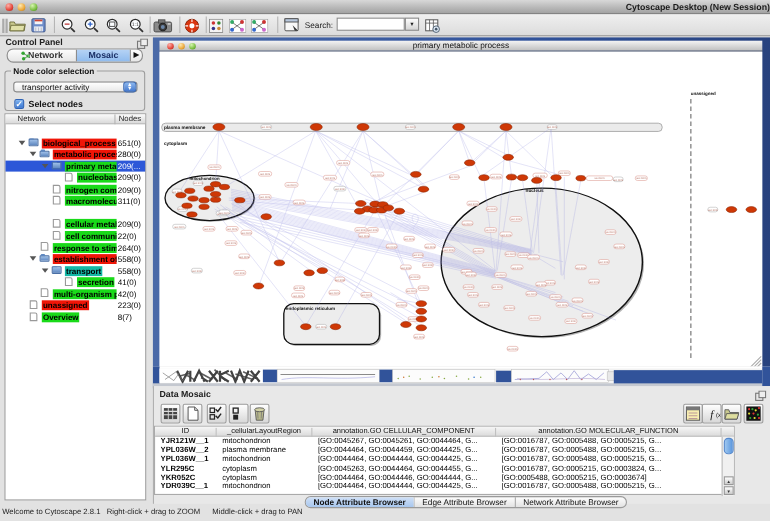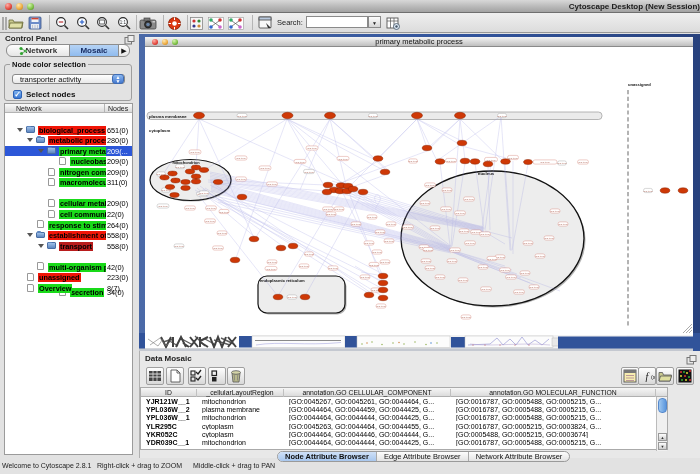--- a/index.html
+++ b/index.html
@@ -238,27 +238,27 @@
     </div>
     <div class="trow" style="top:126.05px;">
       <div class="tri" style="left:22px"></div>
       <div class="fold" style="left:31px"></div>
       <div class="lbl" style="left:43px;background:#f01507;color:#000;max-width:58px">establishment of lo</div>
       <div class="val" style="color:#000">558(0)</div>
     </div>
     <div class="trow" style="top:136.60px;">
       <div class="tri" style="left:33px"></div>
       <div class="fold" style="left:42px"></div>
-      <div class="lbl" style="left:54px;background:#b91c1c;color:#000;max-width:47px">transport</div>
+      <div class="lbl" style="left:54px;background:#14b8a6;color:#000;max-width:47px">transport</div>
       <div class="val" style="color:#000">558(0)</div>
     </div>
-    <div class="trow" style="top:147.15px;margin-top:36px;">
+    <div class="trow" style="top:147.15px;">
       <div class="file" style="left:54px"></div>
       <div class="lbl" style="left:65px;background:#19da19;color:#000;max-width:36px">secretion</div>
-      <div class="val" style="color:#000">34(0)</div>
+      <div class="val" style="color:#000">41(0)</div>
     </div>
     <div class="trow" style="top:157.70px;">
       <div class="file" style="left:32px"></div>
       <div class="lbl" style="left:43px;background:#19da19;color:#000;max-width:58px">multi-organism pro</div>
       <div class="val" style="color:#000">42(0)</div>
     </div>
     <div class="trow" style="top:168.25px;">
       <div class="file" style="left:22px"></div>
       <div class="lbl" style="left:33px;background:#f01507;color:#000;max-width:68px">unassigned</div>
       <div class="val" style="color:#000">223(0)</div>

